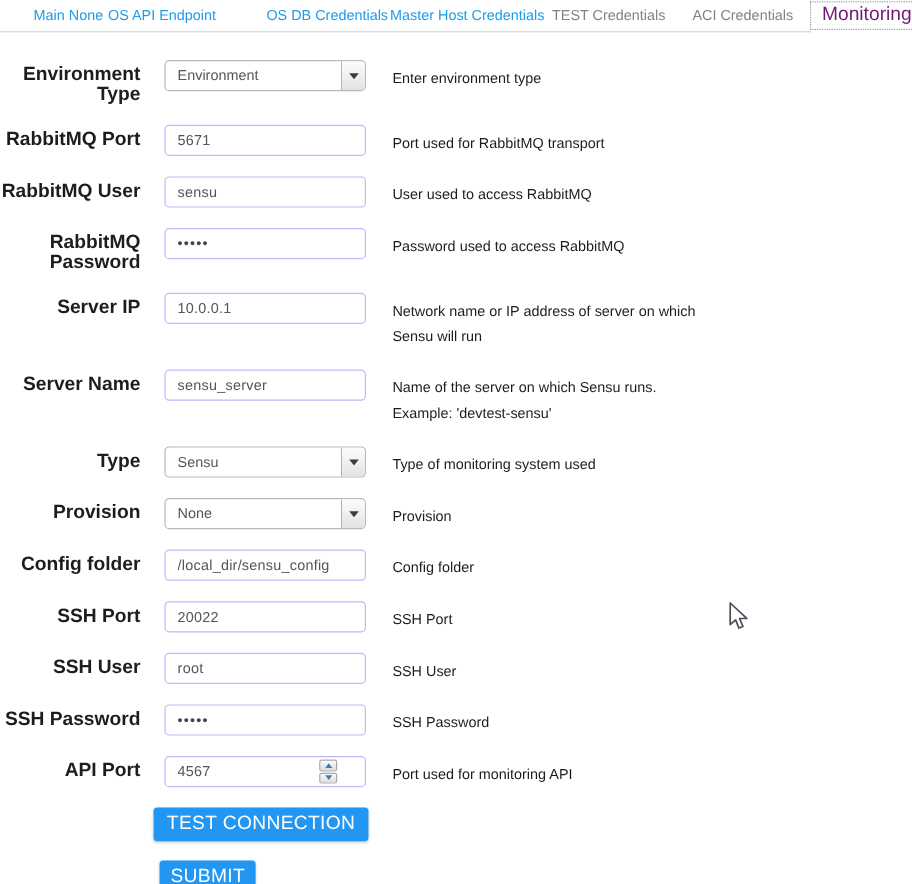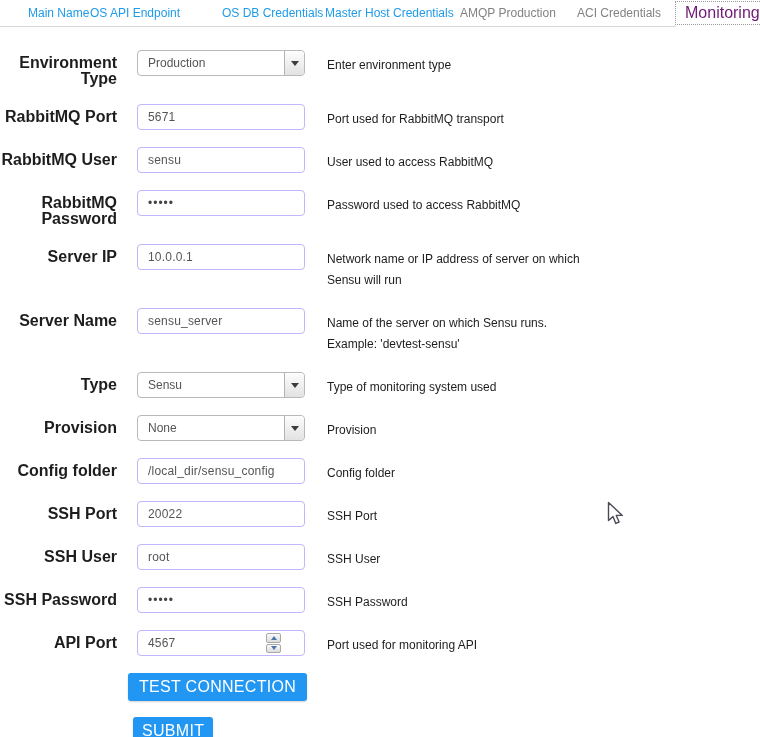--- a/index.html
+++ b/index.html
@@ -99,38 +99,38 @@
   .btn-test { margin-left: 128px; height: 28px; padding: 0 11px; margin-bottom: 16px; }
   .btn-submit { margin-left: 133px; height: 27px; padding: 0 9px; display: block; }
 
   
   .cursor { position: absolute; left: 607px; top: 501px; pointer-events: none; }
 </style>
 </head>
 <body>
 
 <div class="tabbar">
-  <span class="tab link" style="left:28px">Main Name</span>
+  <span class="tab link" style="left:28px">Main None</span>
   <span class="tab link" style="left:90px">OS API Endpoint</span>
   <span class="tab link" style="left:222px">OS DB Credentials</span>
   <span class="tab link" style="left:325px">Master Host Credentials</span>
-  <span class="tab muted" style="left:460px">AMQP Production</span>
+  <span class="tab muted" style="left:460px">TEST Credentials</span>
   <span class="tab muted" style="left:577px">ACI Credentials</span>
   <span class="tab-active-box">Monitoring</span>
   <div class="baseline"></div>
 </div>
 
 <div class="form">
 
   
   <div class="row">
     <label class="lbl">Environment Type</label>
     <div class="ctl">
       <div class="combo">
-        <span class="combo-val">Production</span>
+        <span class="combo-val">Environment</span>
         <span class="combo-btn">
             <span class="arrow-down"></span>
           </span>
       </div>
     </div>
     <div class="help">Enter environment type</div>
   </div>
 
   
   <div class="row">

